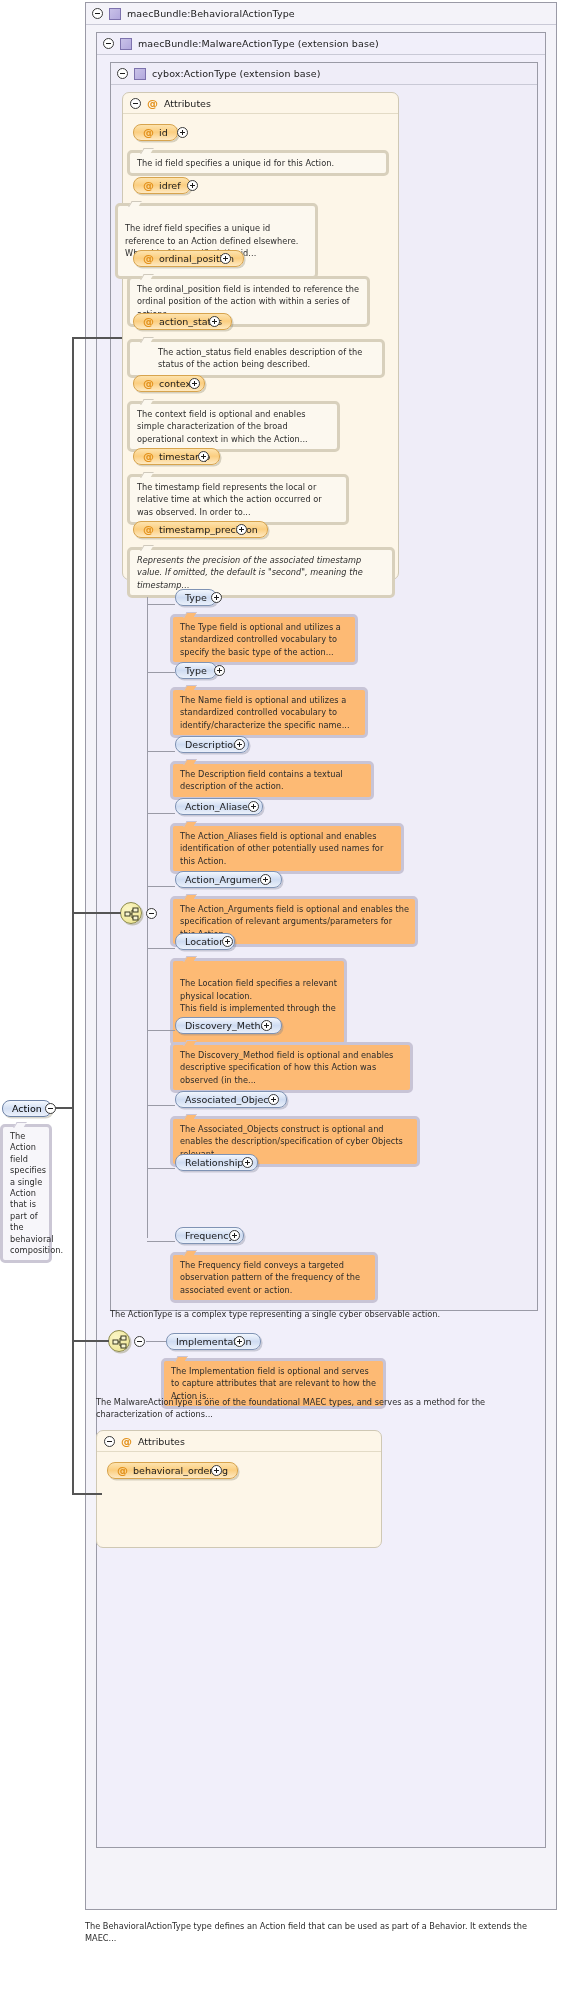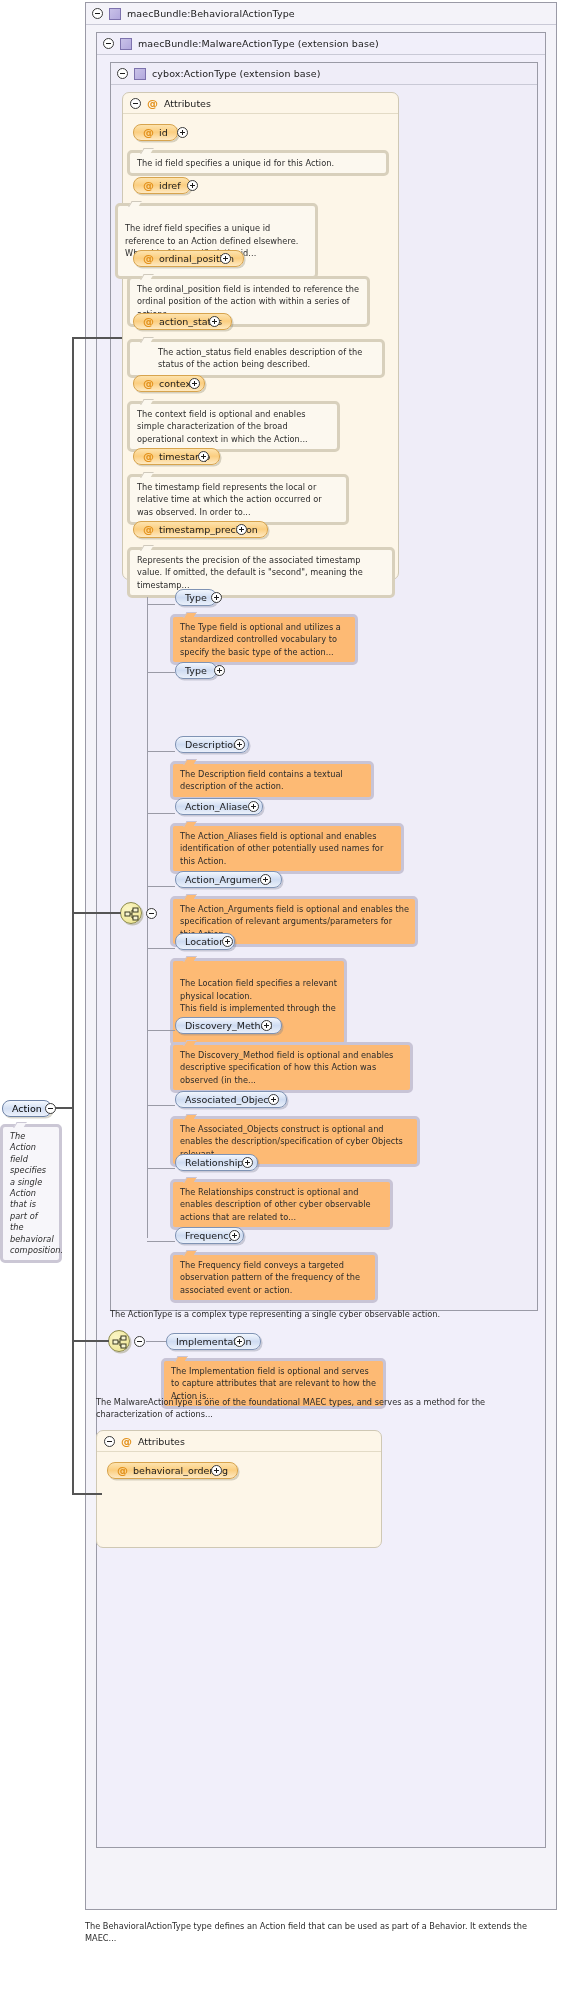--- a/index.html
+++ b/index.html
@@ -259,21 +259,21 @@
   <span class="tog plus" style="position:absolute;left:198px;top:451px;"></span>
   <div class="doc cream" style="left:127px; top:474px; width:222px;">
     <p>The timestamp field represents the local or relative time at which the action occurred or was observed. In order to...</p>
   </div>
 
   <div class="pill attr" style="left:133px; top:521px;">
     <span class="at-glyph">@</span>
     <span>timestamp_precision</span>
   </div>
   <span class="tog plus" style="position:absolute;left:236px;top:524px;"></span>
-  <div class="doc cream" style="left:127px; top:547px; width:268px;">
+  <div class="doc cream" style="left:127px; top:547px; width:268px;font-style:italic;">
     <p>Represents the precision of the associated timestamp value. If omitted, the default is "second", meaning the timestamp...</p>
   </div>
 
   <div class="ln v" style="left:147px; top:597px; height:641px;"></div>
 
   <div class="seq" style="left:120px; top:902px;">
     <svg width="16" height="14" viewBox="0 0 16 14">
       <rect x="1" y="5" width="5" height="4" fill="#f6f3d2" stroke="#3a3a22" stroke-width="1"></rect>
       <rect x="9" y="1" width="5" height="4" fill="#f6f3d2" stroke="#3a3a22" stroke-width="1"></rect>
       <rect x="9" y="9" width="5" height="4" fill="#f6f3d2" stroke="#3a3a22" stroke-width="1"></rect>
@@ -290,20 +290,23 @@
   <span class="tog plus" style="position:absolute;left:211px;top:592px;"></span>
   <div class="doc lav" style="left:170px; top:614px; width:188px;">
     <p>The Type field is optional and utilizes a standardized controlled vocabulary to specify the basic type of the action...</p>
   </div>
 
   <div class="ln h" style="left:147px; top:672px; width:28px;"></div>
   <div class="pill elem" style="left:175px; top:662px;">
     <span>Type</span>
   </div>
   <span class="tog plus" style="position:absolute;left:214px;top:665px;"></span>
+  <div class="doc lav" style="left:170px; top:687px; width:198px;">
+    <p>The Name field is optional and utilizes a standardized controlled vocabulary to identify/characterize the specific name...</p>
+  </div>
 
   <div class="ln h" style="left:147px; top:751px; width:28px;"></div>
   <div class="pill elem" style="left:175px; top:736px;">
     <span>Description</span>
   </div>
   <span class="tog plus" style="position:absolute;left:234px;top:739px;"></span>
   <div class="doc lav" style="left:170px; top:761px; width:204px;">
     <p>The Description field contains a textual description of the action.</p>
   </div>
 
@@ -351,23 +354,20 @@
   <span class="tog plus" style="position:absolute;left:268px;top:1094px;"></span>
   <div class="doc lav" style="left:170px; top:1116px; width:250px;">
     <p>The Associated_Objects construct is optional and enables the description/specification of cyber Objects relevant...</p>
   </div>
 
   <div class="ln h" style="left:147px; top:1168px; width:28px;"></div>
   <div class="pill elem" style="left:175px; top:1154px;">
     <span>Relationships</span>
   </div>
   <span class="tog plus" style="position:absolute;left:242px;top:1157px;"></span>
-  <div class="doc lav" style="left:170px; top:1179px; width:223px;">
-    <p>The Relationships construct is optional and enables description of other cyber observable actions that are related to...</p>
-  </div>
 
   <div class="ln h" style="left:147px; top:1241px; width:28px;"></div>
   <div class="pill elem" style="left:175px; top:1227px;">
     <span>Frequency</span>
   </div>
   <span class="tog plus" style="position:absolute;left:229px;top:1230px;"></span>
   <div class="doc lav" style="left:170px; top:1252px; width:208px;">
     <p>The Frequency field conveys a targeted observation pattern of the frequency of the associated event or action.</p>
   </div>
 
@@ -416,17 +416,17 @@
   <div class="ln h dark" style="left:72px; top:912px; width:49px; height:2px; background:#555;"></div>
   <div class="ln h dark" style="left:72px; top:1340px; width:37px; height:2px; background:#555;"></div>
   <div class="ln h dark" style="left:72px; top:1493px; width:30px; height:2px; background:#555;"></div>
   <div class="ln h dark" style="left:46px; top:1107px; width:27px; height:2px; background:#555;"></div>
 
   <div class="pill plain" style="left:2px; top:1100px;">
     <span>Action</span>
   </div>
   <span class="tog" style="position:absolute;left:45px;top:1103px;"></span>
 
-  <div class="doc white" style="left:0px; top:1124px; width:62px; line-height:11.4px;font-style:italic;">
+  <div class="doc white" style="left:0px; top:1124px; width:52px; line-height:11.4px;">
     <p>The Action field specifies a single Action that is part of the behavioral composition.</p>
   </div>
 
 </div>
 
 </body></html>

